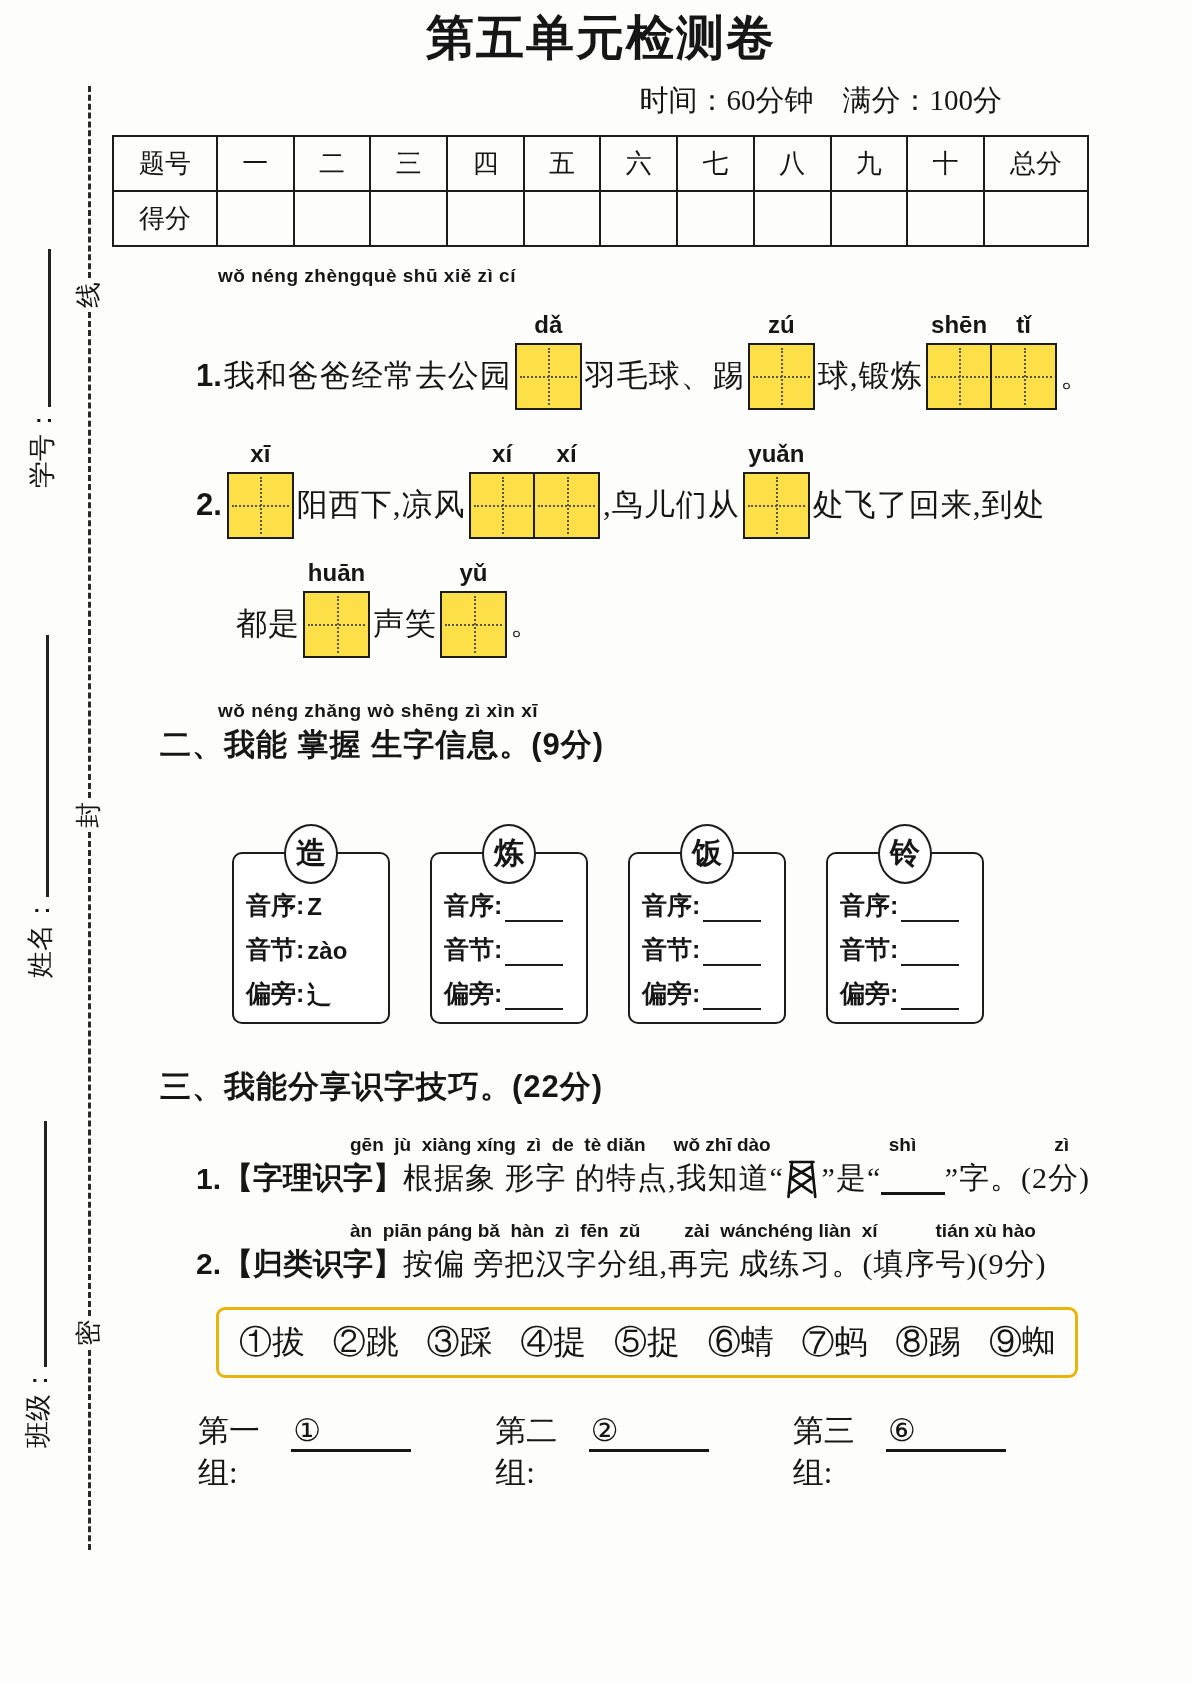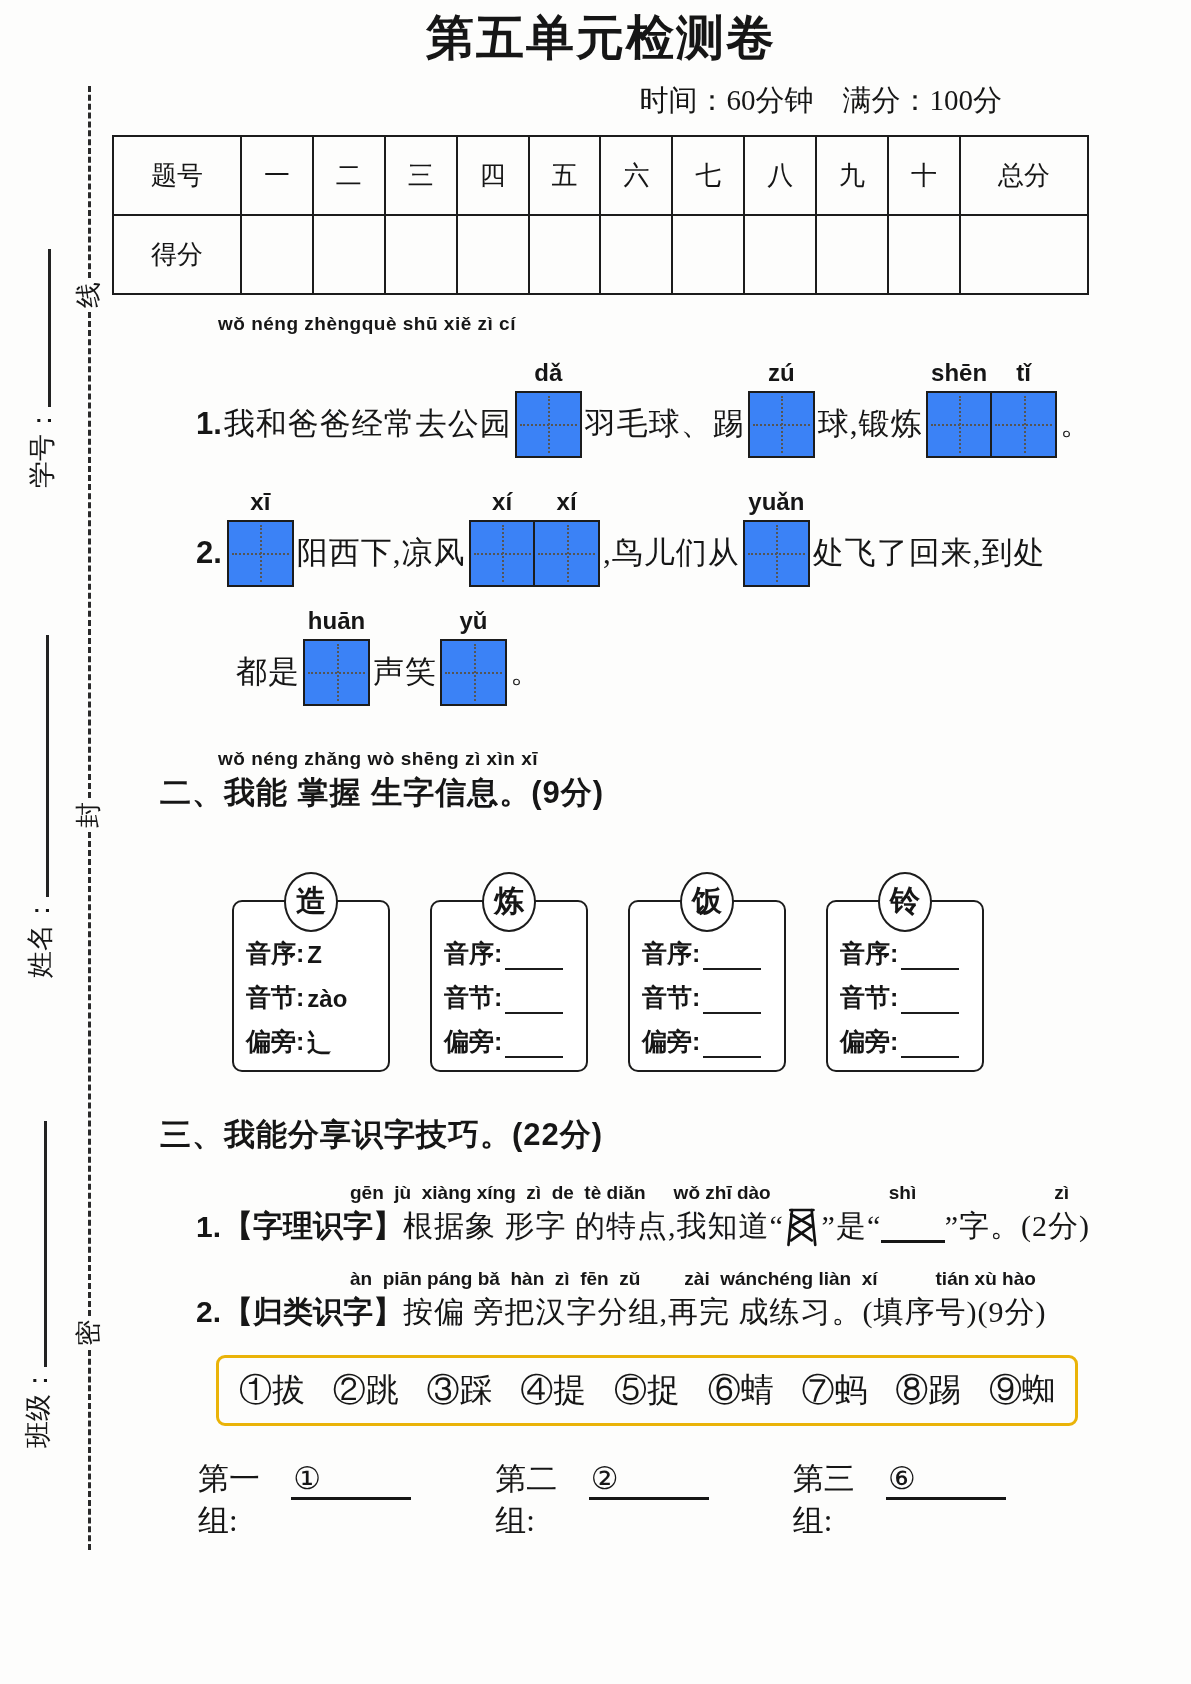--- a/index.html
+++ b/index.html
@@ -21,36 +21,36 @@
   #field-class{left:20px;top:1448px;width:360px;}
 
   
   .content{position:absolute;left:112px;top:0;width:978px;}
   .title1{margin-top:86px;text-align:center;font-size:55px;font-weight:900;letter-spacing:1px;line-height:1.15;}
   .title2{margin-top:12px;text-align:center;font-size:48px;font-weight:700;letter-spacing:2px;line-height:1.1;}
   .info{margin-top:16px;text-align:right;padding-right:88px;font-size:29px;}
 
   table.score{border-collapse:collapse;margin-top:14px;width:977px;}
   table.score td{border:2.5px solid #1c1c1c;height:45px;text-align:center;
-    font-size:26px;padding:16px;}
+    font-size:26px;padding:4px;}
   table.score td.wide{width:94px;}
 
   .sec{margin-top:0;}
   .sec-py{font-family:"Liberation Sans","DejaVu Sans",sans-serif;font-size:19px;
     font-weight:600;margin-left:106px;letter-spacing:0.5px;}
   .sec-title{font-family:"Liberation Sans","DejaVu Sans",sans-serif;font-size:31px;
     font-weight:800;margin-left:48px;margin-top:2px;letter-spacing:1px;}
 
   .qrow{display:flex;align-items:center;margin-left:84px;font-size:31px;white-space:nowrap;}
   .pt{letter-spacing:1px;}
   .num{font-family:"Liberation Sans","DejaVu Sans",sans-serif;font-weight:800;margin-right:2px;}
 
   
   .writebox{display:inline-flex;margin:0 3px;}
-  .cell{position:relative;width:63px;height:63px;border:2.5px solid #1c1c1c;background:#3b82f6;}
+  .cell{position:relative;width:63px;height:63px;border:2.5px solid #1c1c1c;background:#fde047;}
   .cell + .cell{margin-left:-2.5px;}
   .cell::before{content:"";position:absolute;left:3px;right:3px;top:50%;border-top:2px dotted #555;}
   .cell::after{content:"";position:absolute;top:3px;bottom:3px;left:50%;border-left:2px dotted #555;}
   .cell-py{position:absolute;bottom:calc(100% + 8px);left:50%;transform:translateX(-50%);
     font-family:"Liberation Sans","DejaVu Sans",sans-serif;font-size:24px;font-weight:600;line-height:1;}
 
   
   .cards{display:flex;margin-left:120px;margin-top:86px;gap:40px;}
   .card{position:relative;width:158px;height:172px;border:2.5px solid #1c1c1c;border-radius:10px;
     background:#fff;padding:24px 0 0 12px;box-sizing:border-box;}

